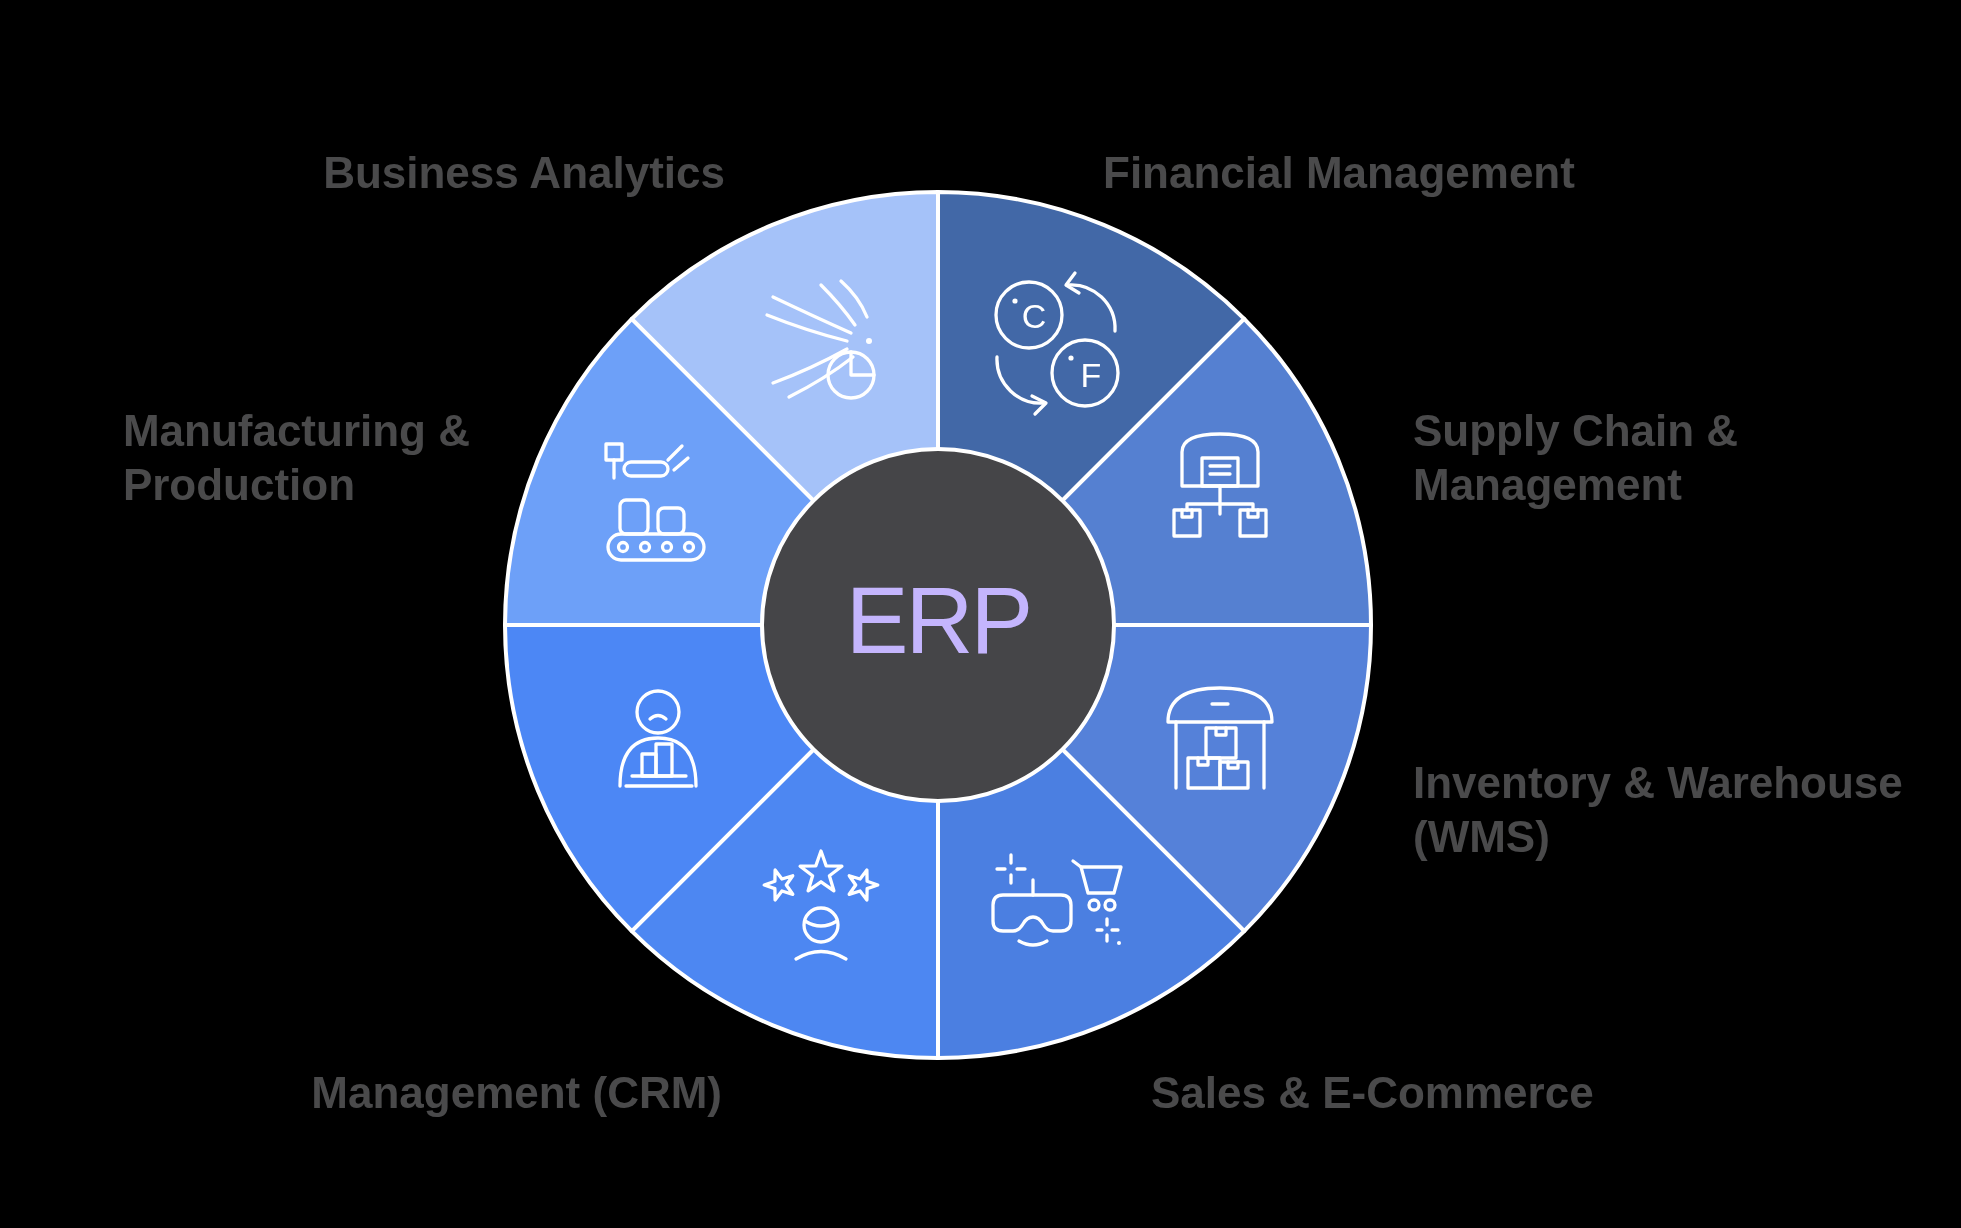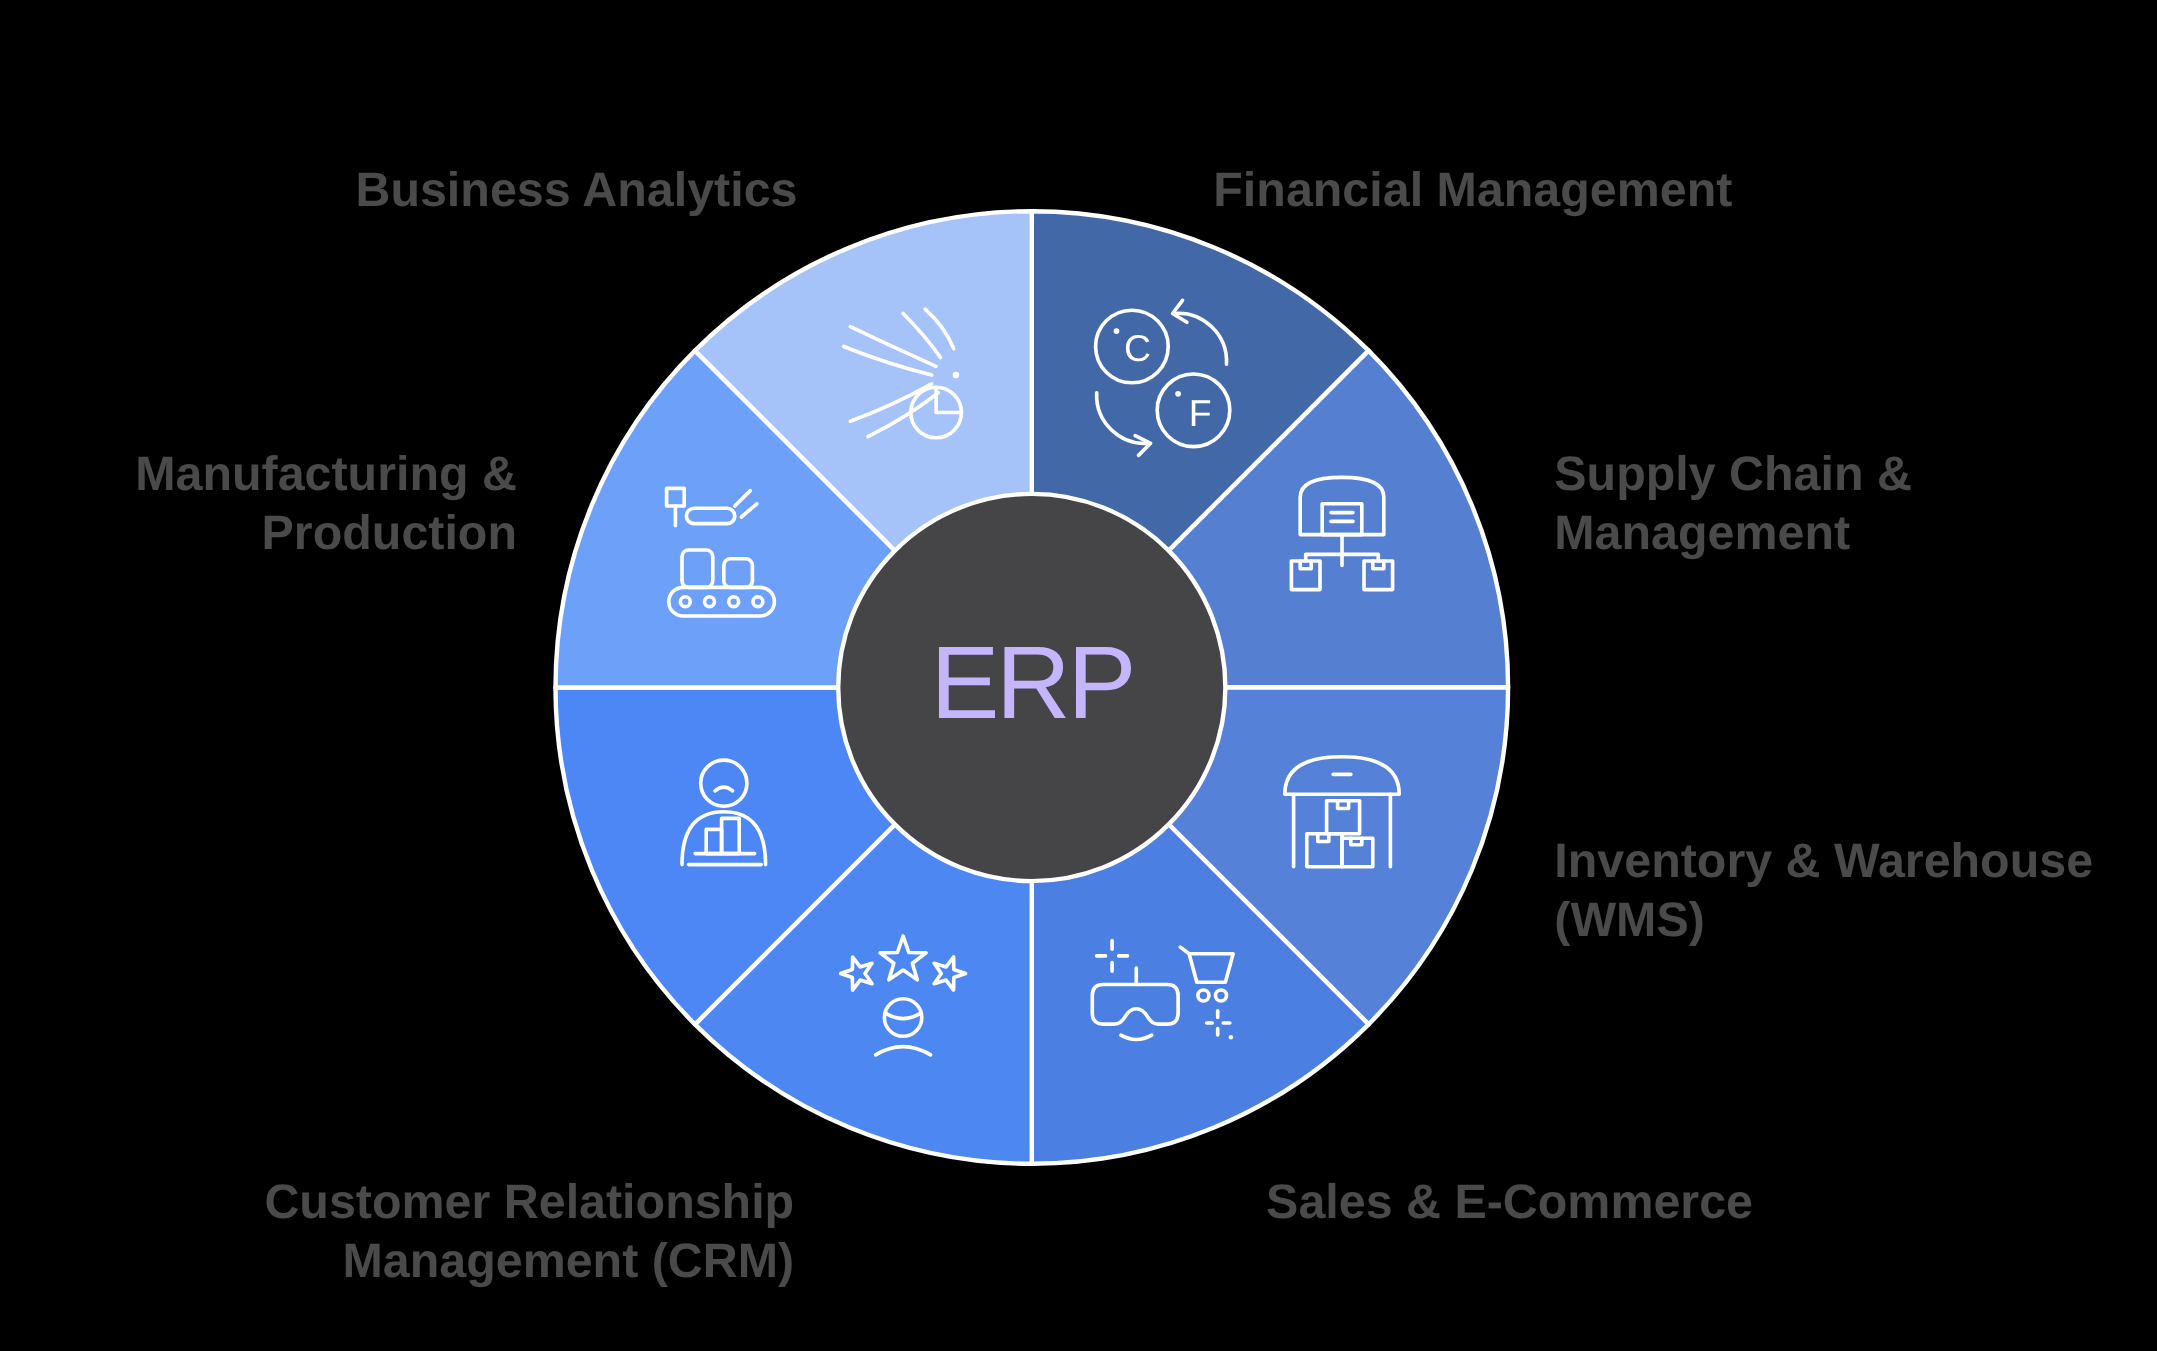--- a/index.html
+++ b/index.html
@@ -28,21 +28,21 @@
 
   .seg-label {
     position:absolute;
     color:var(--label-color,#4A4A4B);
     font-weight:bold; font-size:44px; line-height:54px;
     white-space:nowrap;
   }
   #l-business-analytics   { right:1236px; top:146px; text-align:right; }
   #l-financial-management { left:1103px;  top:146px; }
   #l-supply-chain         { left:1413px;  top:404px; }
-  #l-manufacturing        { right:1491px; top:404px; text-align:right; }
+  #l-manufacturing        { right:1491px; top:404px; }
   #l-inventory            { left:1413px;  top:756px; }
   #l-human-resources      { right:1504px; top:786px; text-align:right; }
   #l-sales                { left:1151px;  top:1066px; }
   #l-crm                  { right:1239px; top:1066px; text-align:right; }
 </style>
 </head>
 <body>
 
 <div class="stage">
 
@@ -183,17 +183,16 @@
     <div>Inventory &amp; Warehouse</div>
     <div>(WMS)</div>
   </div>
 
 
   <div class="seg-label" id="l-sales">
     <div>Sales &amp; E-Commerce</div>
   </div>
 
   <div class="seg-label" id="l-crm">
-    <div>Customer Relationship</div>
     <div>Management (CRM)</div>
   </div>
 
 </div>
 
 </body></html>

